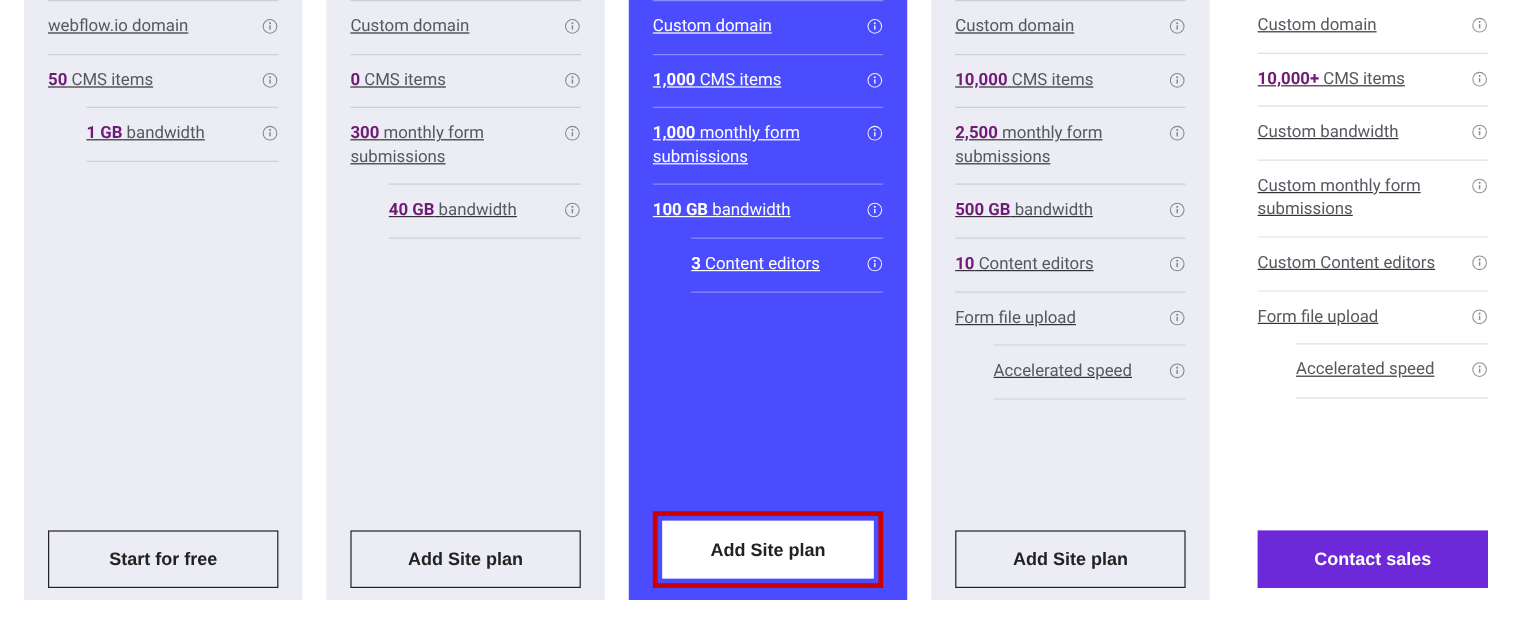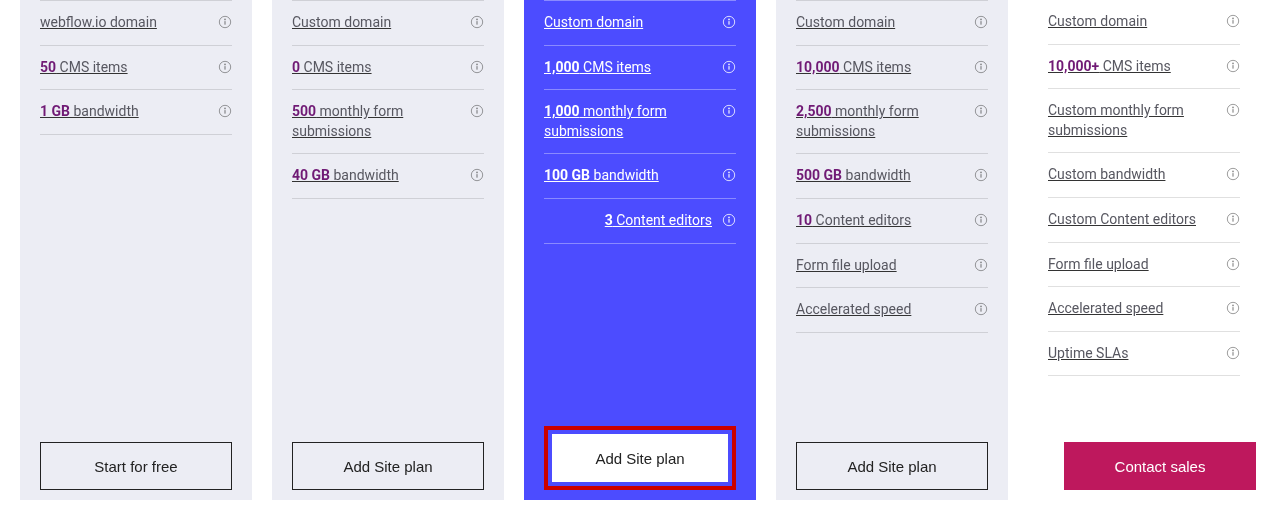--- a/index.html
+++ b/index.html
@@ -5,34 +5,34 @@
   *{box-sizing:border-box;margin:0;padding:0;}
   html,body{width:1280px;height:520px;overflow:hidden;}
   body{font-family:-apple-system,BlinkMacSystemFont,"Segoe UI",Roboto,Helvetica,Arial,sans-serif;font-size:14px;color:#333;background:#fff;}
   .grid{display:flex;height:520px;gap:20px;padding:0 20px 20px 20px;}
   .col{flex:1;display:flex;flex-direction:column;padding:0 20px;background:#ecedf4;}
   .col.highlight{background:#4c4cff;color:#fff;}
   .col.white{background:#ffffff;}
   .features{flex:1;text-decoration:underline;}
   .feat{display:flex;align-items:flex-start;justify-content:space-between;padding:12px 0;border-top:1px solid rgba(0,0,0,.12);}
   .col.highlight .feat{border-top:1px solid rgba(255,255,255,.35);}
-  .feat:last-child{border-bottom:1px solid rgba(0,0,0,.12);}
-  .col.highlight .feat:last-child{border-bottom:1px solid rgba(255,255,255,.35);text-align:right;}
+  .feat:last-child{border-bottom:1px solid rgba(0,0,0,.12);margin-left:32px;}
+  .col.highlight .feat:last-child{border-bottom:1px solid rgba(255,255,255,.35);}
   .col.white .feat:first-child{border-top:none;}
   .feat-text{flex:1;padding-right:10px;line-height:1.4;color:#575760;}
   .col.highlight .feat-text{color:#fff;}
   .feat-text b{font-weight:700;color:#701a75;}
   .col.highlight .feat-text b{color:#fff;}
   .info{width:14px;height:14px;flex:0 0 14px;margin-top:2px;opacity:.55;}
   .col.highlight .info{opacity:.9;}
   .info svg{width:14px;height:14px;display:block;}
   .cta-wrap{padding:10px 0 10px 0;}
-  .cta{width:100%;height:48px;display:flex;align-items:center;justify-content:center;font-weight:400;font-size:15px;cursor:pointer;border:1px solid #222;background:transparent;color:#222;}
+  .cta{width:100%;height:48px;display:flex;align-items:center;justify-content:center;font-weight:700;font-size:15px;cursor:pointer;border:1px solid #222;background:transparent;color:#222;}
   .cta.inverted{background:#fff;border:1px solid #fff;}
-  .cta.dark{background:#be185d;color:#fff;border:none;margin-left:16px;}
+  .cta.dark{background:#6d28d9;color:#fff;border:none;}
   .boxed{border:4px solid #cc0000;padding:4px;}
 </style>
 </head>
 <body>
 
 <div class="grid">
 
   <div class="col">
     <div class="features">
       <div class="feat">
@@ -87,21 +87,21 @@
           <span class="feat-text"><b>0</b><span> CMS items</span></span>
           <span class="info">
             <svg viewBox="0 0 16 16">
               <circle cx="8" cy="8" r="6.5" fill="none" stroke="currentColor" stroke-width="1"></circle>
               <circle cx="8" cy="5" r="1" fill="currentColor"></circle>
               <rect x="7.3" y="7" width="1.4" height="4" fill="currentColor"></rect>
             </svg>
           </span>
         </div>
       <div class="feat">
-          <span class="feat-text"><b>500</b><span> monthly form submissions</span></span>
+          <span class="feat-text"><b>300</b><span> monthly form submissions</span></span>
           <span class="info">
             <svg viewBox="0 0 16 16">
               <circle cx="8" cy="8" r="6.5" fill="none" stroke="currentColor" stroke-width="1"></circle>
               <circle cx="8" cy="5" r="1" fill="currentColor"></circle>
               <rect x="7.3" y="7" width="1.4" height="4" fill="currentColor"></rect>
             </svg>
           </span>
         </div>
       <div class="feat">
           <span class="feat-text"><b>40 GB</b><span> bandwidth</span></span>
@@ -273,40 +273,40 @@
           <span class="feat-text"><b>10,000+</b><span> CMS items</span></span>
           <span class="info">
             <svg viewBox="0 0 16 16">
               <circle cx="8" cy="8" r="6.5" fill="none" stroke="currentColor" stroke-width="1"></circle>
               <circle cx="8" cy="5" r="1" fill="currentColor"></circle>
               <rect x="7.3" y="7" width="1.4" height="4" fill="currentColor"></rect>
             </svg>
           </span>
         </div>
       <div class="feat">
+          <span class="feat-text"><b></b><span>Custom bandwidth</span></span>
+          <span class="info">
+            <svg viewBox="0 0 16 16">
+              <circle cx="8" cy="8" r="6.5" fill="none" stroke="currentColor" stroke-width="1"></circle>
+              <circle cx="8" cy="5" r="1" fill="currentColor"></circle>
+              <rect x="7.3" y="7" width="1.4" height="4" fill="currentColor"></rect>
+            </svg>
+          </span>
+        </div>
+      <div class="feat">
           <span class="feat-text"><b></b><span>Custom monthly form submissions</span></span>
           <span class="info">
             <svg viewBox="0 0 16 16">
               <circle cx="8" cy="8" r="6.5" fill="none" stroke="currentColor" stroke-width="1"></circle>
               <circle cx="8" cy="5" r="1" fill="currentColor"></circle>
               <rect x="7.3" y="7" width="1.4" height="4" fill="currentColor"></rect>
             </svg>
           </span>
         </div>
       <div class="feat">
-          <span class="feat-text"><b></b><span>Custom bandwidth</span></span>
-          <span class="info">
-            <svg viewBox="0 0 16 16">
-              <circle cx="8" cy="8" r="6.5" fill="none" stroke="currentColor" stroke-width="1"></circle>
-              <circle cx="8" cy="5" r="1" fill="currentColor"></circle>
-              <rect x="7.3" y="7" width="1.4" height="4" fill="currentColor"></rect>
-            </svg>
-          </span>
-        </div>
-      <div class="feat">
           <span class="feat-text"><b></b><span>Custom Content editors</span></span>
           <span class="info">
             <svg viewBox="0 0 16 16">
               <circle cx="8" cy="8" r="6.5" fill="none" stroke="currentColor" stroke-width="1"></circle>
               <circle cx="8" cy="5" r="1" fill="currentColor"></circle>
               <rect x="7.3" y="7" width="1.4" height="4" fill="currentColor"></rect>
             </svg>
           </span>
         </div>
       <div class="feat">
@@ -322,29 +322,19 @@
       <div class="feat">
           <span class="feat-text"><b></b><span>Accelerated speed</span></span>
           <span class="info">
             <svg viewBox="0 0 16 16">
               <circle cx="8" cy="8" r="6.5" fill="none" stroke="currentColor" stroke-width="1"></circle>
               <circle cx="8" cy="5" r="1" fill="currentColor"></circle>
               <rect x="7.3" y="7" width="1.4" height="4" fill="currentColor"></rect>
             </svg>
           </span>
         </div>
-      <div class="feat">
-          <span class="feat-text"><b></b><span>Uptime SLAs</span></span>
-          <span class="info">
-            <svg viewBox="0 0 16 16">
-              <circle cx="8" cy="8" r="6.5" fill="none" stroke="currentColor" stroke-width="1"></circle>
-              <circle cx="8" cy="5" r="1" fill="currentColor"></circle>
-              <rect x="7.3" y="7" width="1.4" height="4" fill="currentColor"></rect>
-            </svg>
-          </span>
-        </div>
     </div>
     <div class="cta-wrap">
       <button class="cta dark">Contact sales</button>
     </div>
   </div>
 
 </div>
 
 </body></html>

